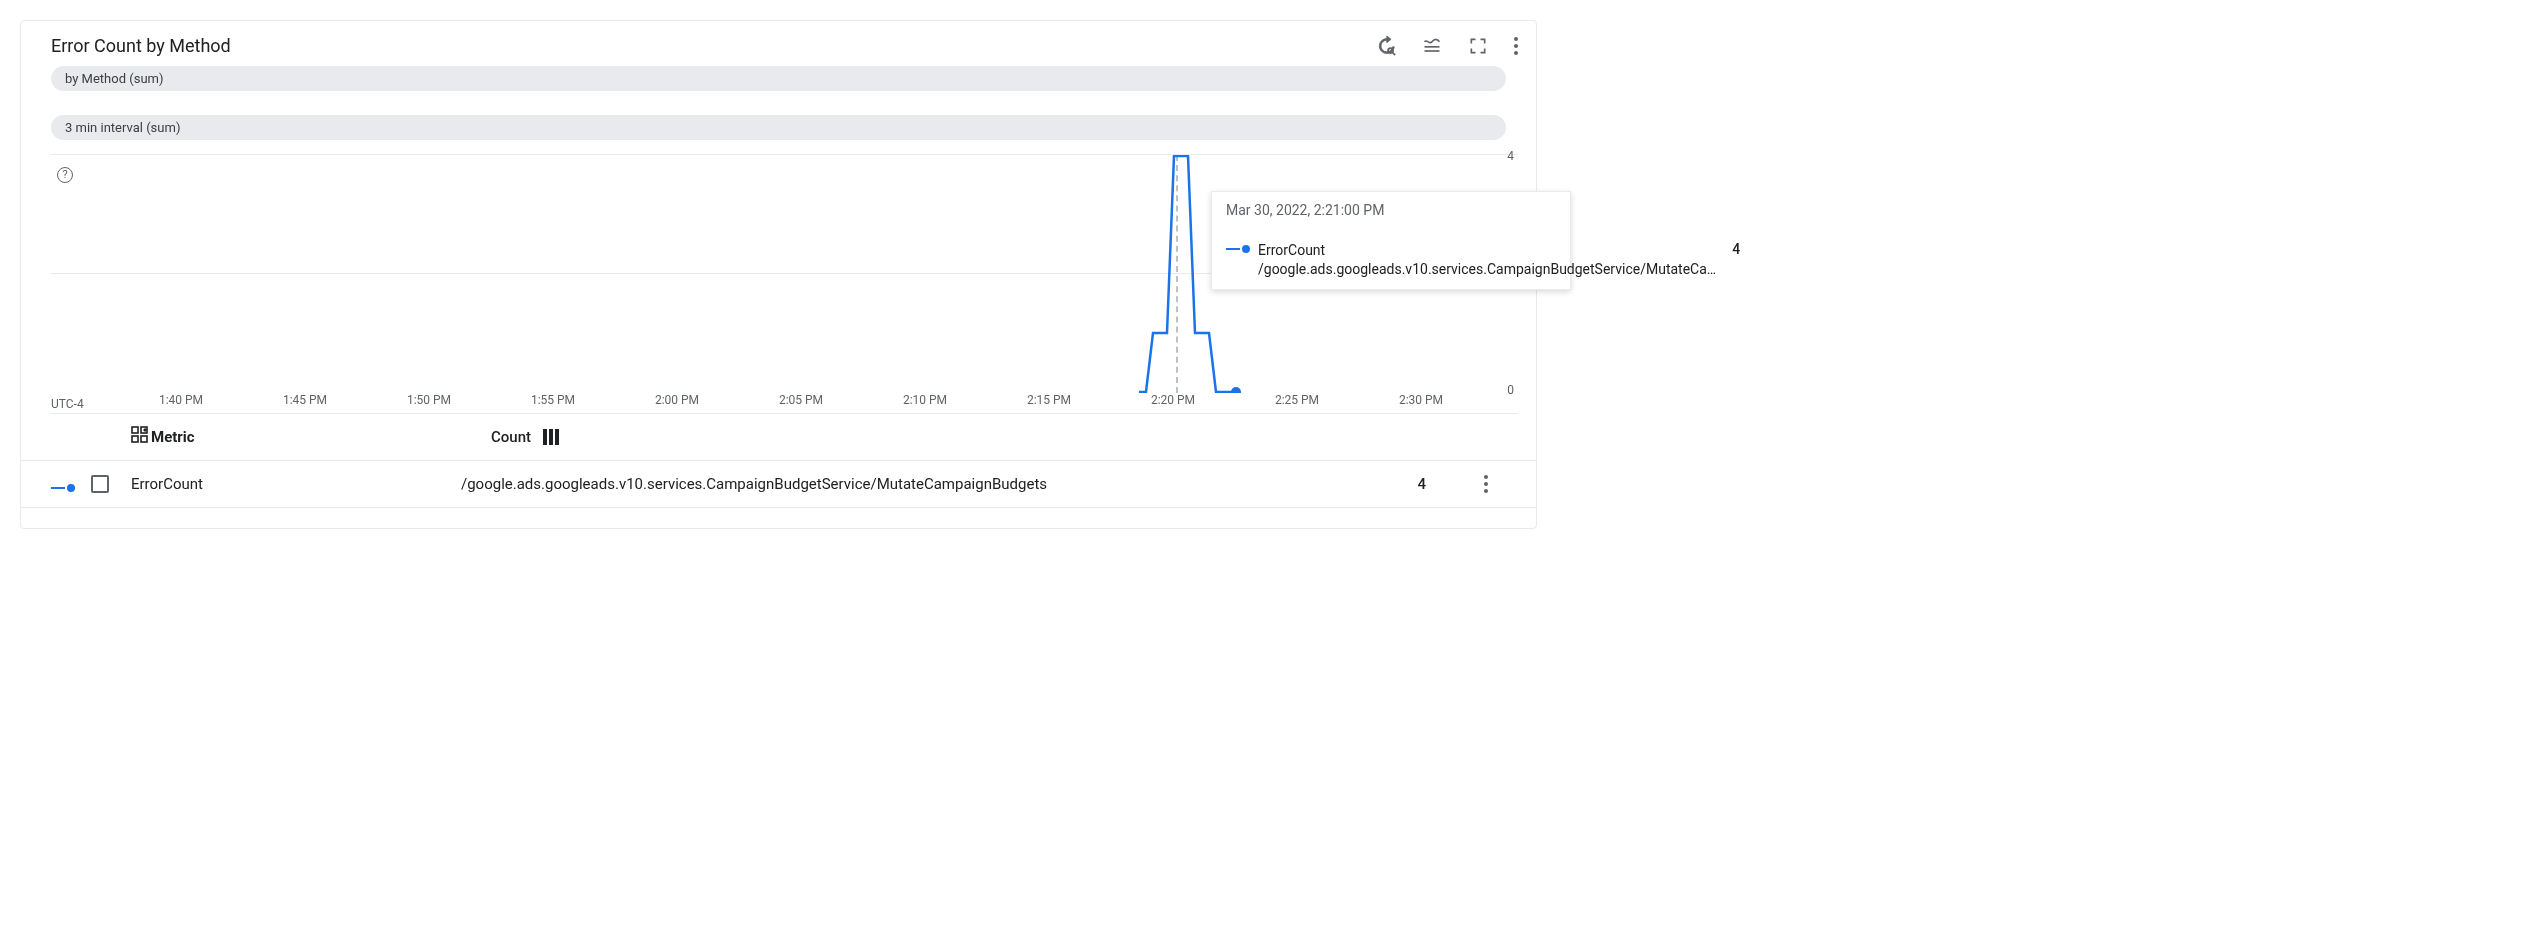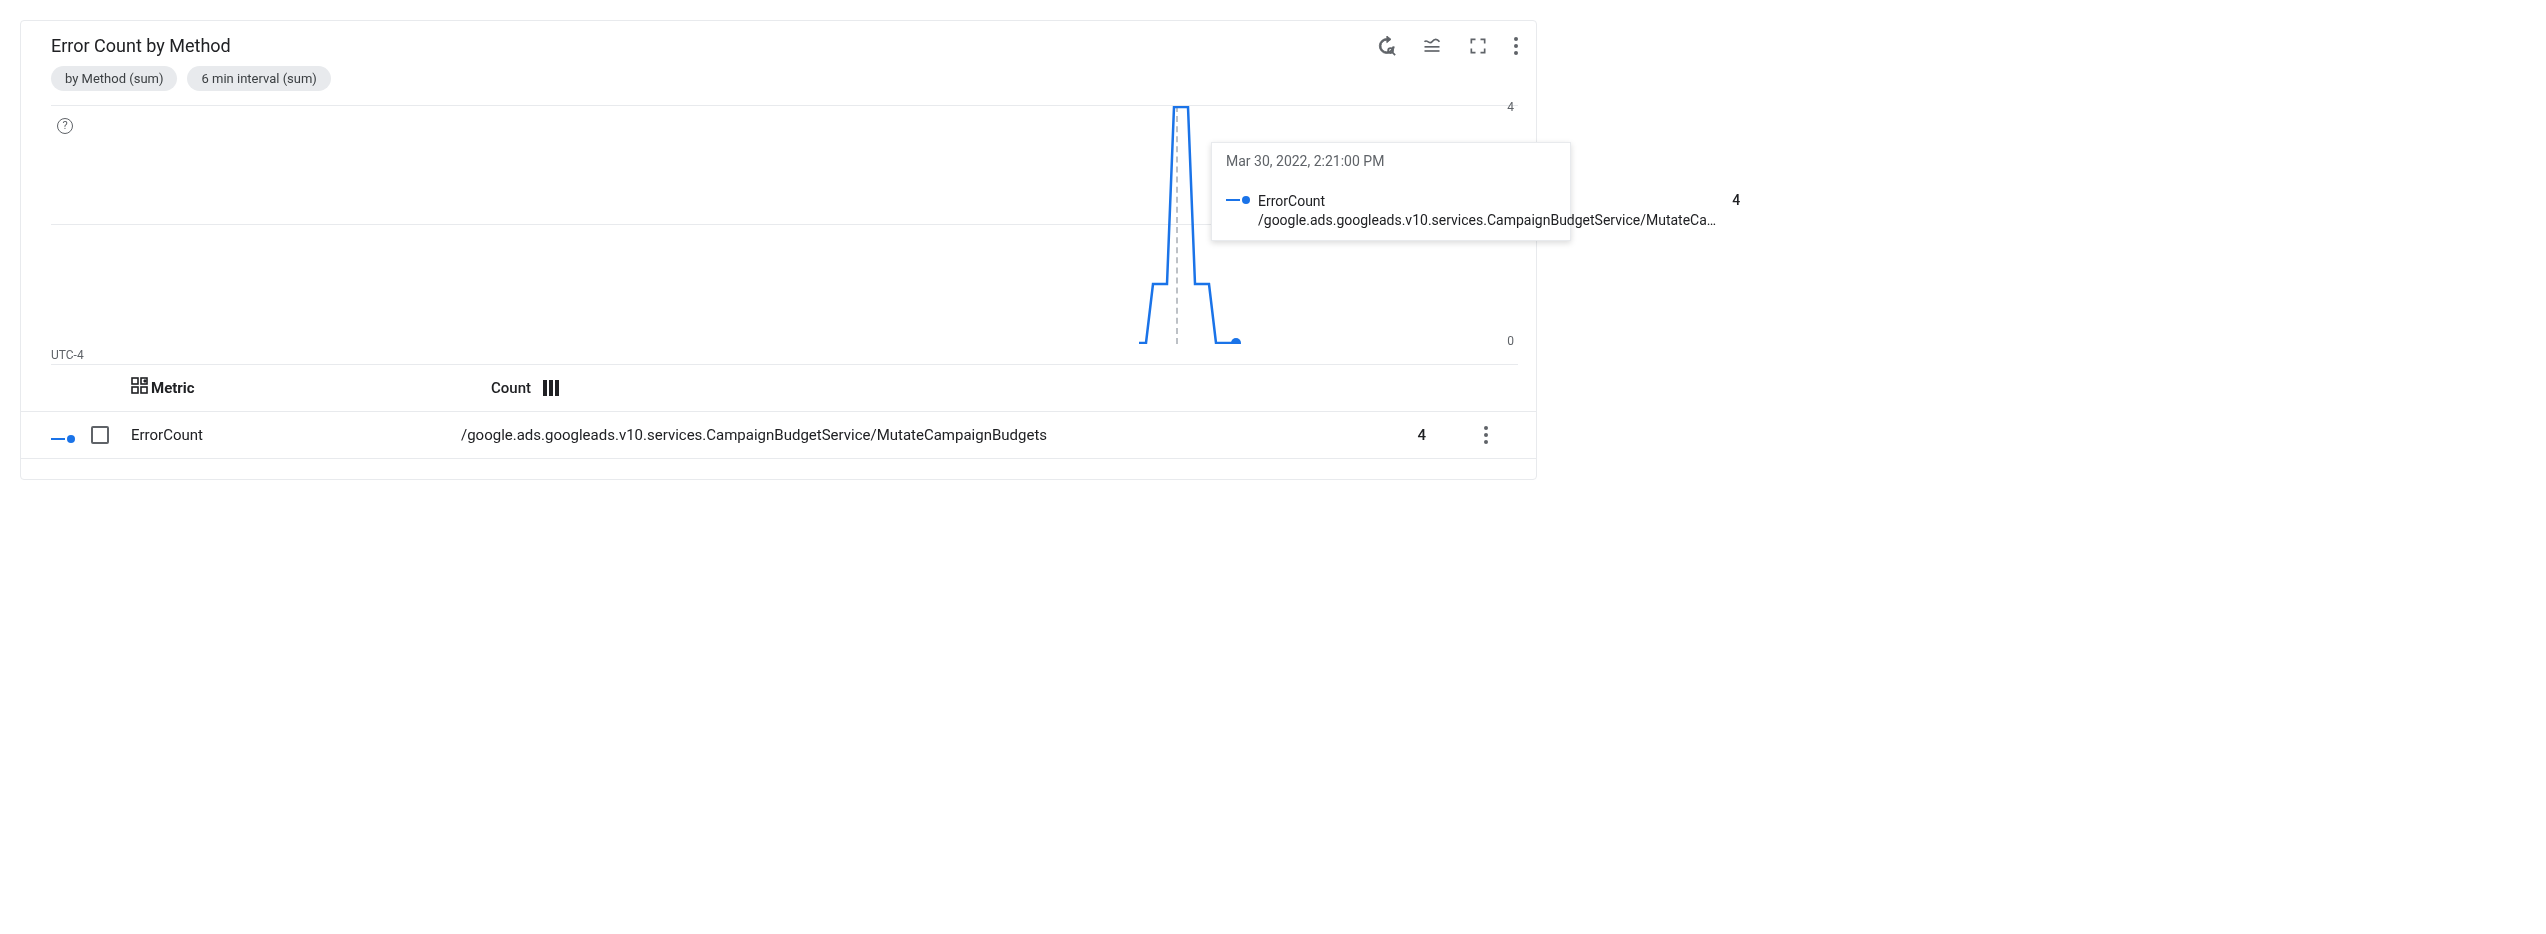--- a/index.html
+++ b/index.html
@@ -34,22 +34,23 @@
     align-items: center;
   }
   .hicon {
     width: 20px; height: 20px;
     fill: #5f6368;
     stroke: #5f6368;
     cursor: pointer;
   }
   .chips {
     display: flex;
-    gap: 10px;
+    gap: 24px;
     padding: 6px 30px 14px 30px;
+    flex-direction: column;
   }
   .chip {
     background: #e8eaed;
     border-radius: 16px;
     padding: 5px 14px;
     font-size: 13px;
     color: #3c4043;
     cursor: pointer;
   }
   .chart-area {
@@ -171,21 +172,21 @@
       <div class="dots-vert">
           <div></div>
           <div></div>
           <div></div>
         </div>
     </div>
   </div>
 
   <div class="chips">
     <div class="chip">by Method (sum)</div>
-    <div class="chip">6 min interval (sum)</div>
+    <div class="chip">3 min interval (sum)</div>
   </div>
 
   <div class="chart-area">
     <div class="help-icon">?</div>
 
     <div class="gridline" style="top:118px"></div>
 
     <div class="crosshair" style="left:1125px"></div>
 
     <svg class="plot" viewBox="0 0 1460 238" preserveAspectRatio="none">
@@ -193,20 +194,33 @@
       <circle cx="1185" cy="237" r="5" fill="#1a73e8"></circle>
     </svg>
 
     <div class="yaxis">
       <span style="top:-6px">4</span>
       <span style="top:112px">2</span>
       <span style="top:228px">0</span>
     </div>
 
     <div class="tz">UTC-4</div>
+    <div class="xaxis">
+      <span style="left:130px">1:40 PM</span>
+      <span style="left:254px">1:45 PM</span>
+      <span style="left:378px">1:50 PM</span>
+      <span style="left:502px">1:55 PM</span>
+      <span style="left:626px">2:00 PM</span>
+      <span style="left:750px">2:05 PM</span>
+      <span style="left:874px">2:10 PM</span>
+      <span style="left:998px">2:15 PM</span>
+      <span style="left:1122px">2:20 PM</span>
+      <span style="left:1246px">2:25 PM</span>
+      <span style="left:1370px">2:30 PM</span>
+    </div>
 
     <div class="tooltip" style="top:36px; left:1160px">
       <div class="ts">Mar 30, 2022, 2:21:00 PM</div>
       <div class="row">
         <span class="swatch-line">
             <span class="bar"></span>
             <span class="dot"></span>
           </span>
         <span class="label">ErrorCount /google.ads.googleads.v10.services.CampaignBudgetService/MutateCa…</span>
         <span class="val">4</span>

